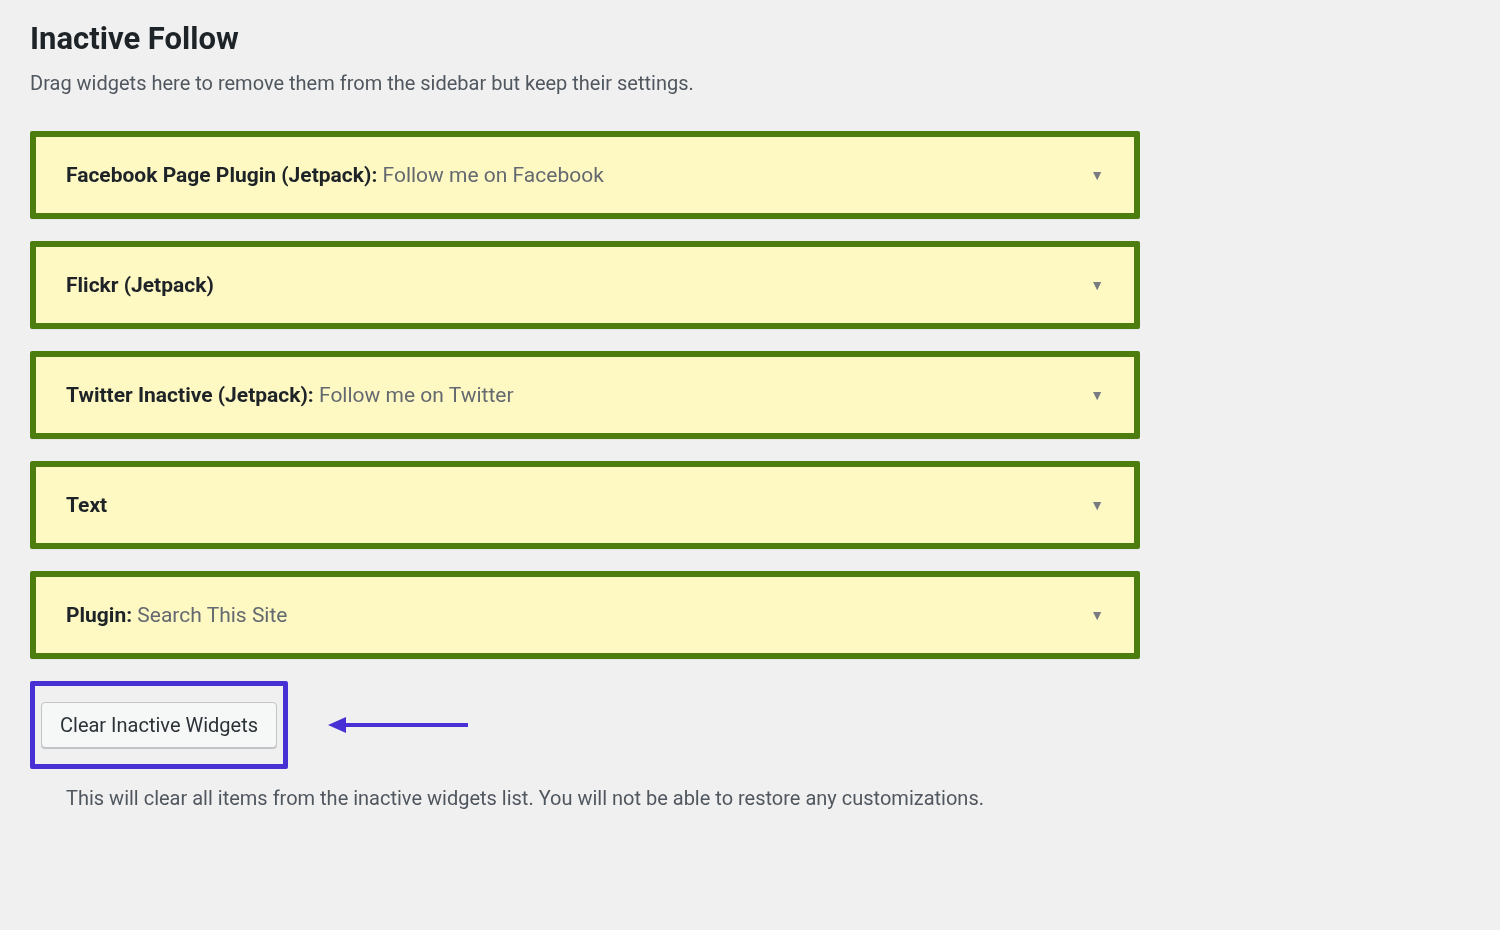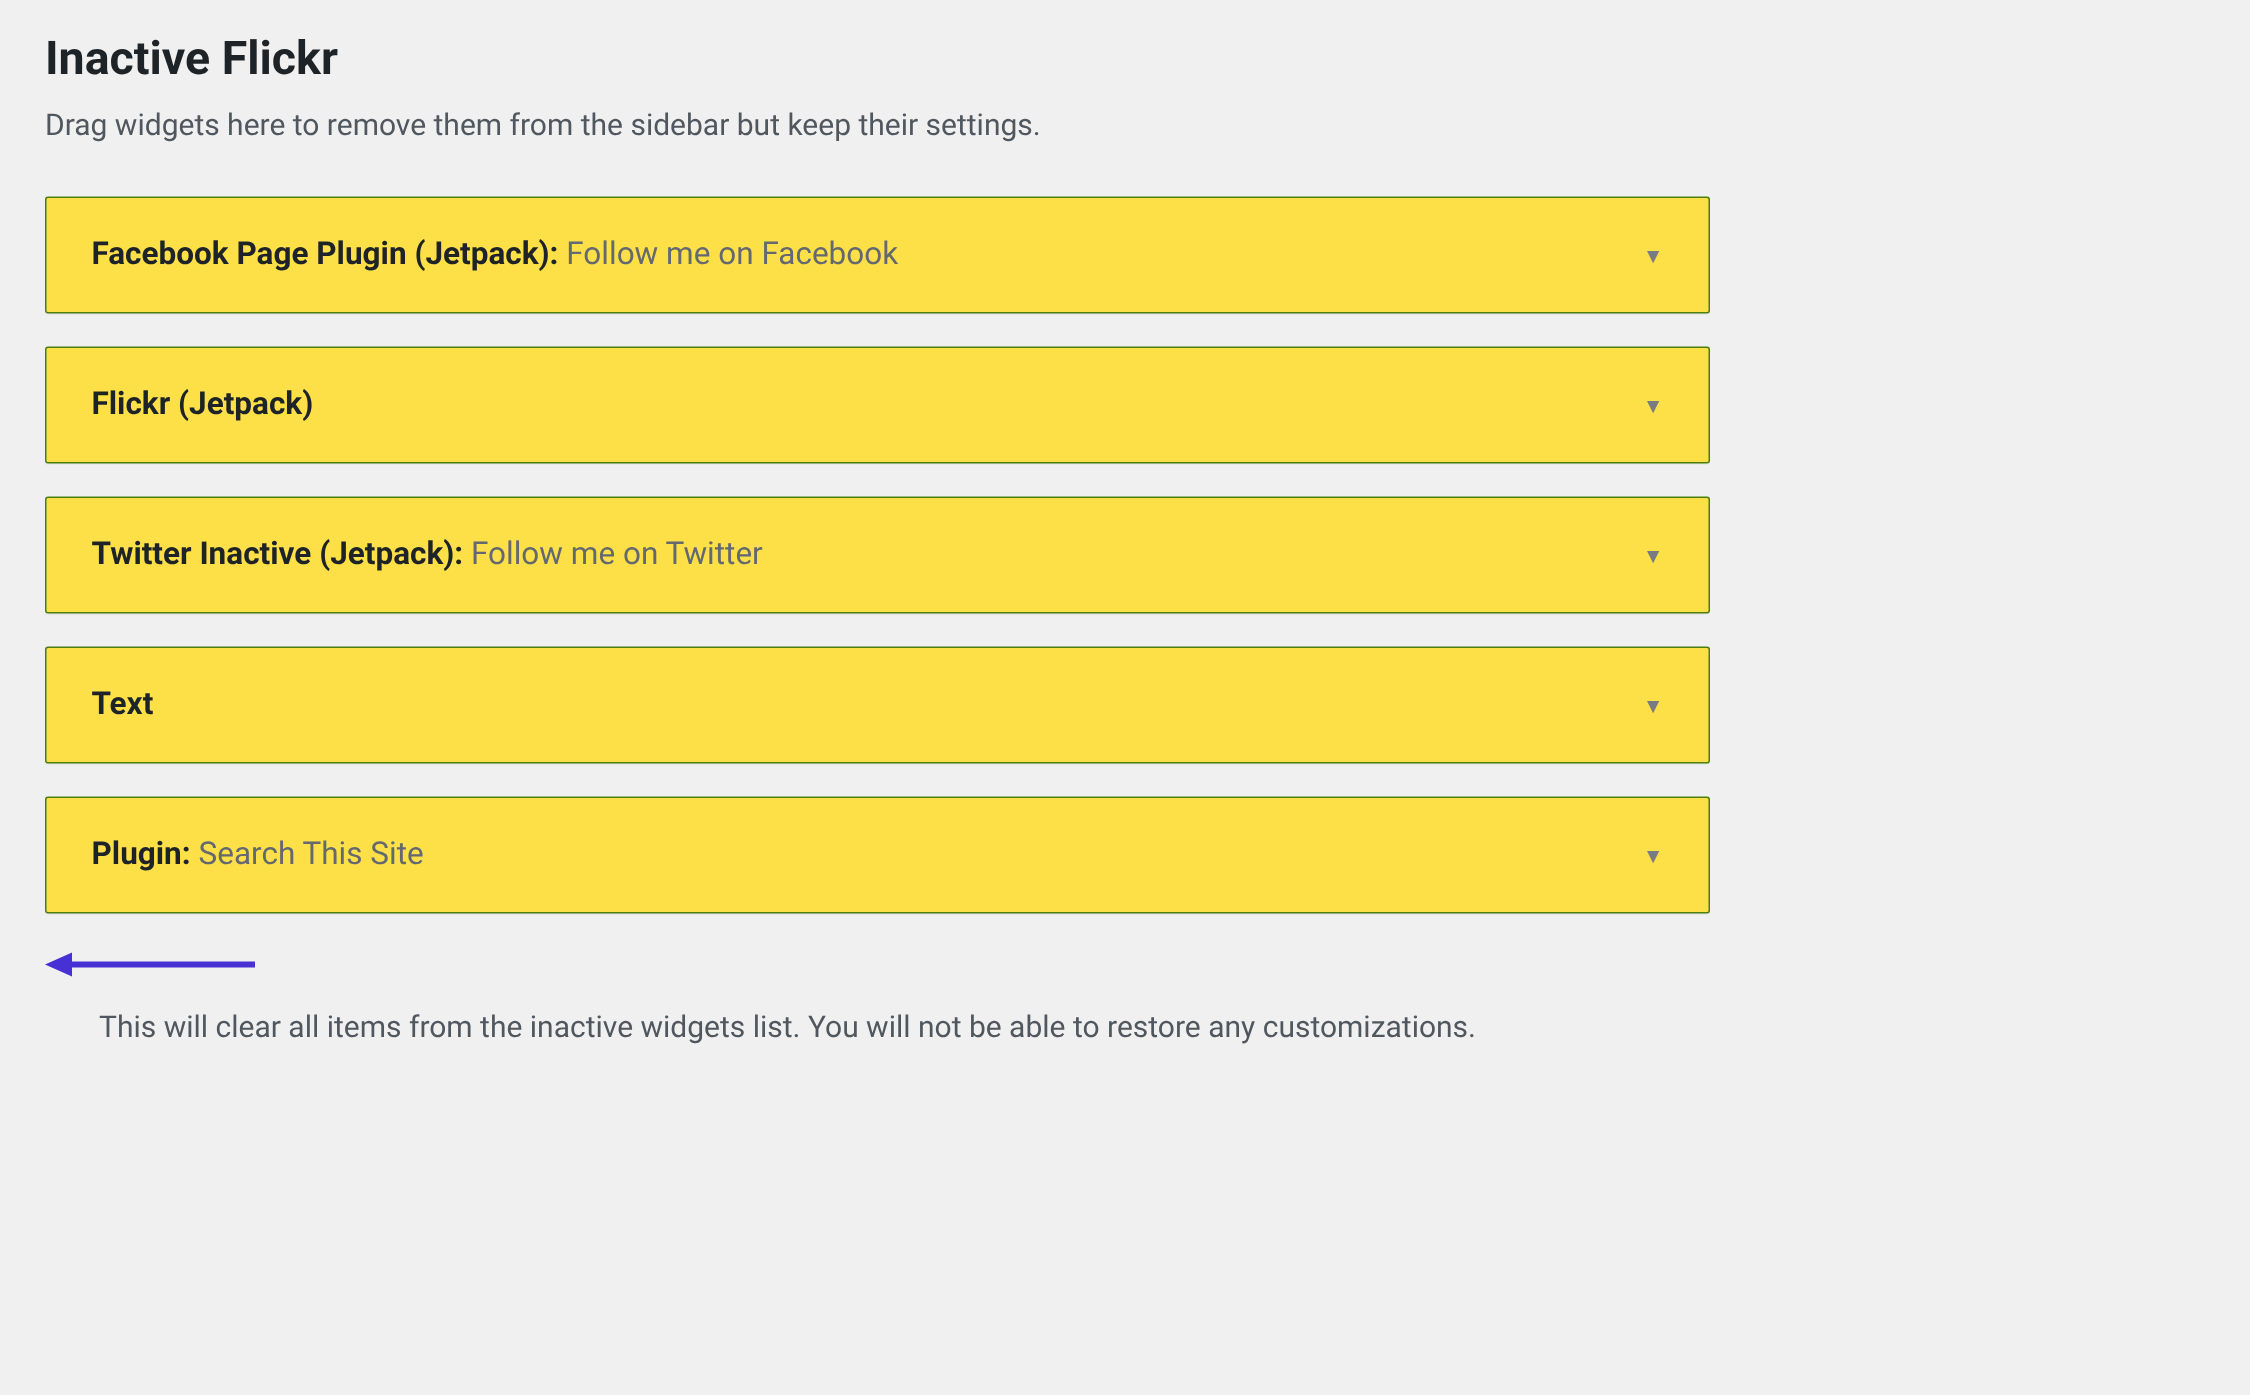--- a/index.html
+++ b/index.html
@@ -26,22 +26,22 @@
       font-size: 20px;
       color: #50575e;
       margin-bottom: 36px;
     }
     
     .widgets-container {
       width: 1110px;
     }
     
     .widget-item {
-      background: #fde047;
-      border: 1px solid #4d7c0f;
+      background: #fef9c3;
+      border: 6px solid #4d7c0f;
       border-radius: 2px;
       margin-bottom: 22px;
       padding: 26px 30px;
       display: flex;
       justify-content: space-between;
       align-items: center;
       cursor: pointer;
       box-shadow: 0 1px 1px rgba(0,0,0,0.04);
     }
     
@@ -104,21 +104,21 @@
       color: #50575e;
       margin-top: 14px;
       max-width: 1060px;
       line-height: 1.5;
       margin-left: 36px;
     }
   </style>
 </head>
 <body>
 
-<h2 class="section-title">Inactive Flickr</h2>
+<h2 class="section-title">Inactive Follow</h2>
 <p class="section-description">Drag widgets here to remove them from the sidebar but keep their settings.</p>
 
 <div class="widgets-container">
 
   <div class="widget-item">
     <div class="widget-text">
       <span class="widget-name">Facebook Page Plugin (Jetpack)</span><span class="widget-name-colon">: </span><span class="widget-subtitle">Follow me on Facebook</span>
     </div>
     <span class="chevron-icon">▼</span>
   </div>
@@ -147,19 +147,22 @@
   <div class="widget-item">
     <div class="widget-text">
       <span class="widget-name">Plugin</span><span class="widget-name-colon">: </span><span class="widget-subtitle">Search This Site</span>
     </div>
     <span class="chevron-icon">▼</span>
   </div>
 
 </div>
 
 <div class="clear-row">
+  <div class="highlight-box">
+    <button class="clear-button">Clear Inactive Widgets</button>
+  </div>
   <svg class="arrow-annotation" width="140" height="24" viewBox="0 0 140 24">
     <line x1="140" y1="12" x2="12" y2="12" stroke="#4831d4" stroke-width="4"></line>
     <polygon points="0,12 18,4 18,20" fill="#4831d4"></polygon>
   </svg>
 </div>
 
 <p class="clear-description">This will clear all items from the inactive widgets list. You will not be able to restore any customizations.</p>
 
 </body></html>

